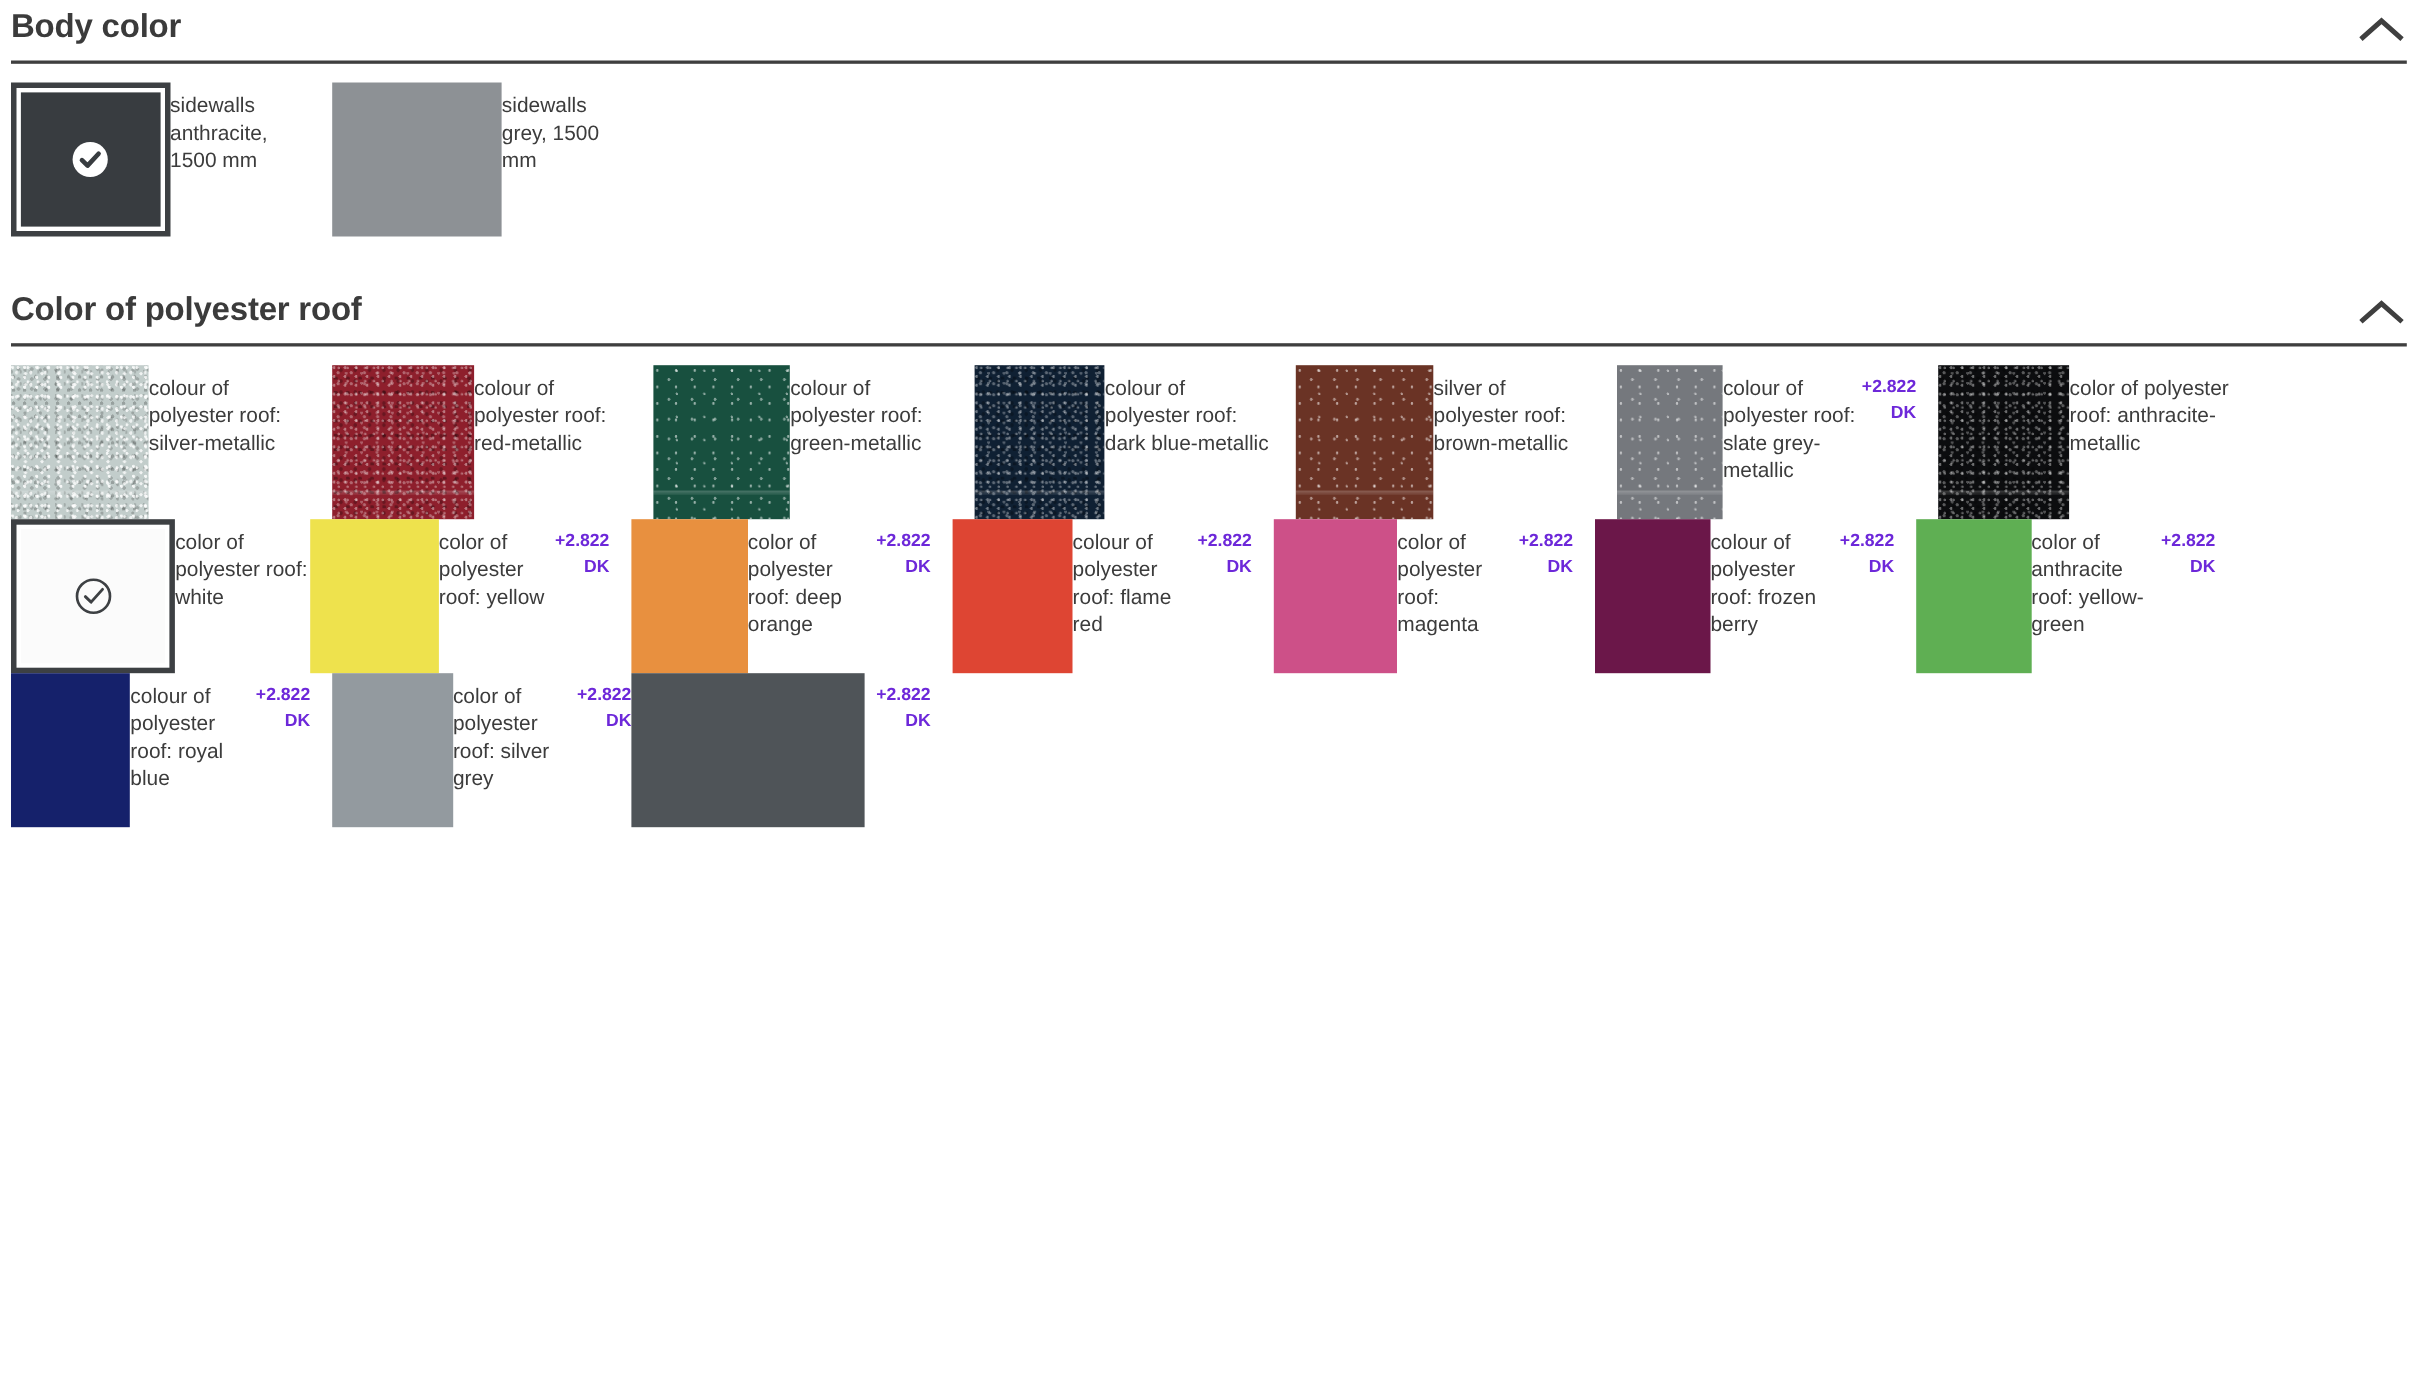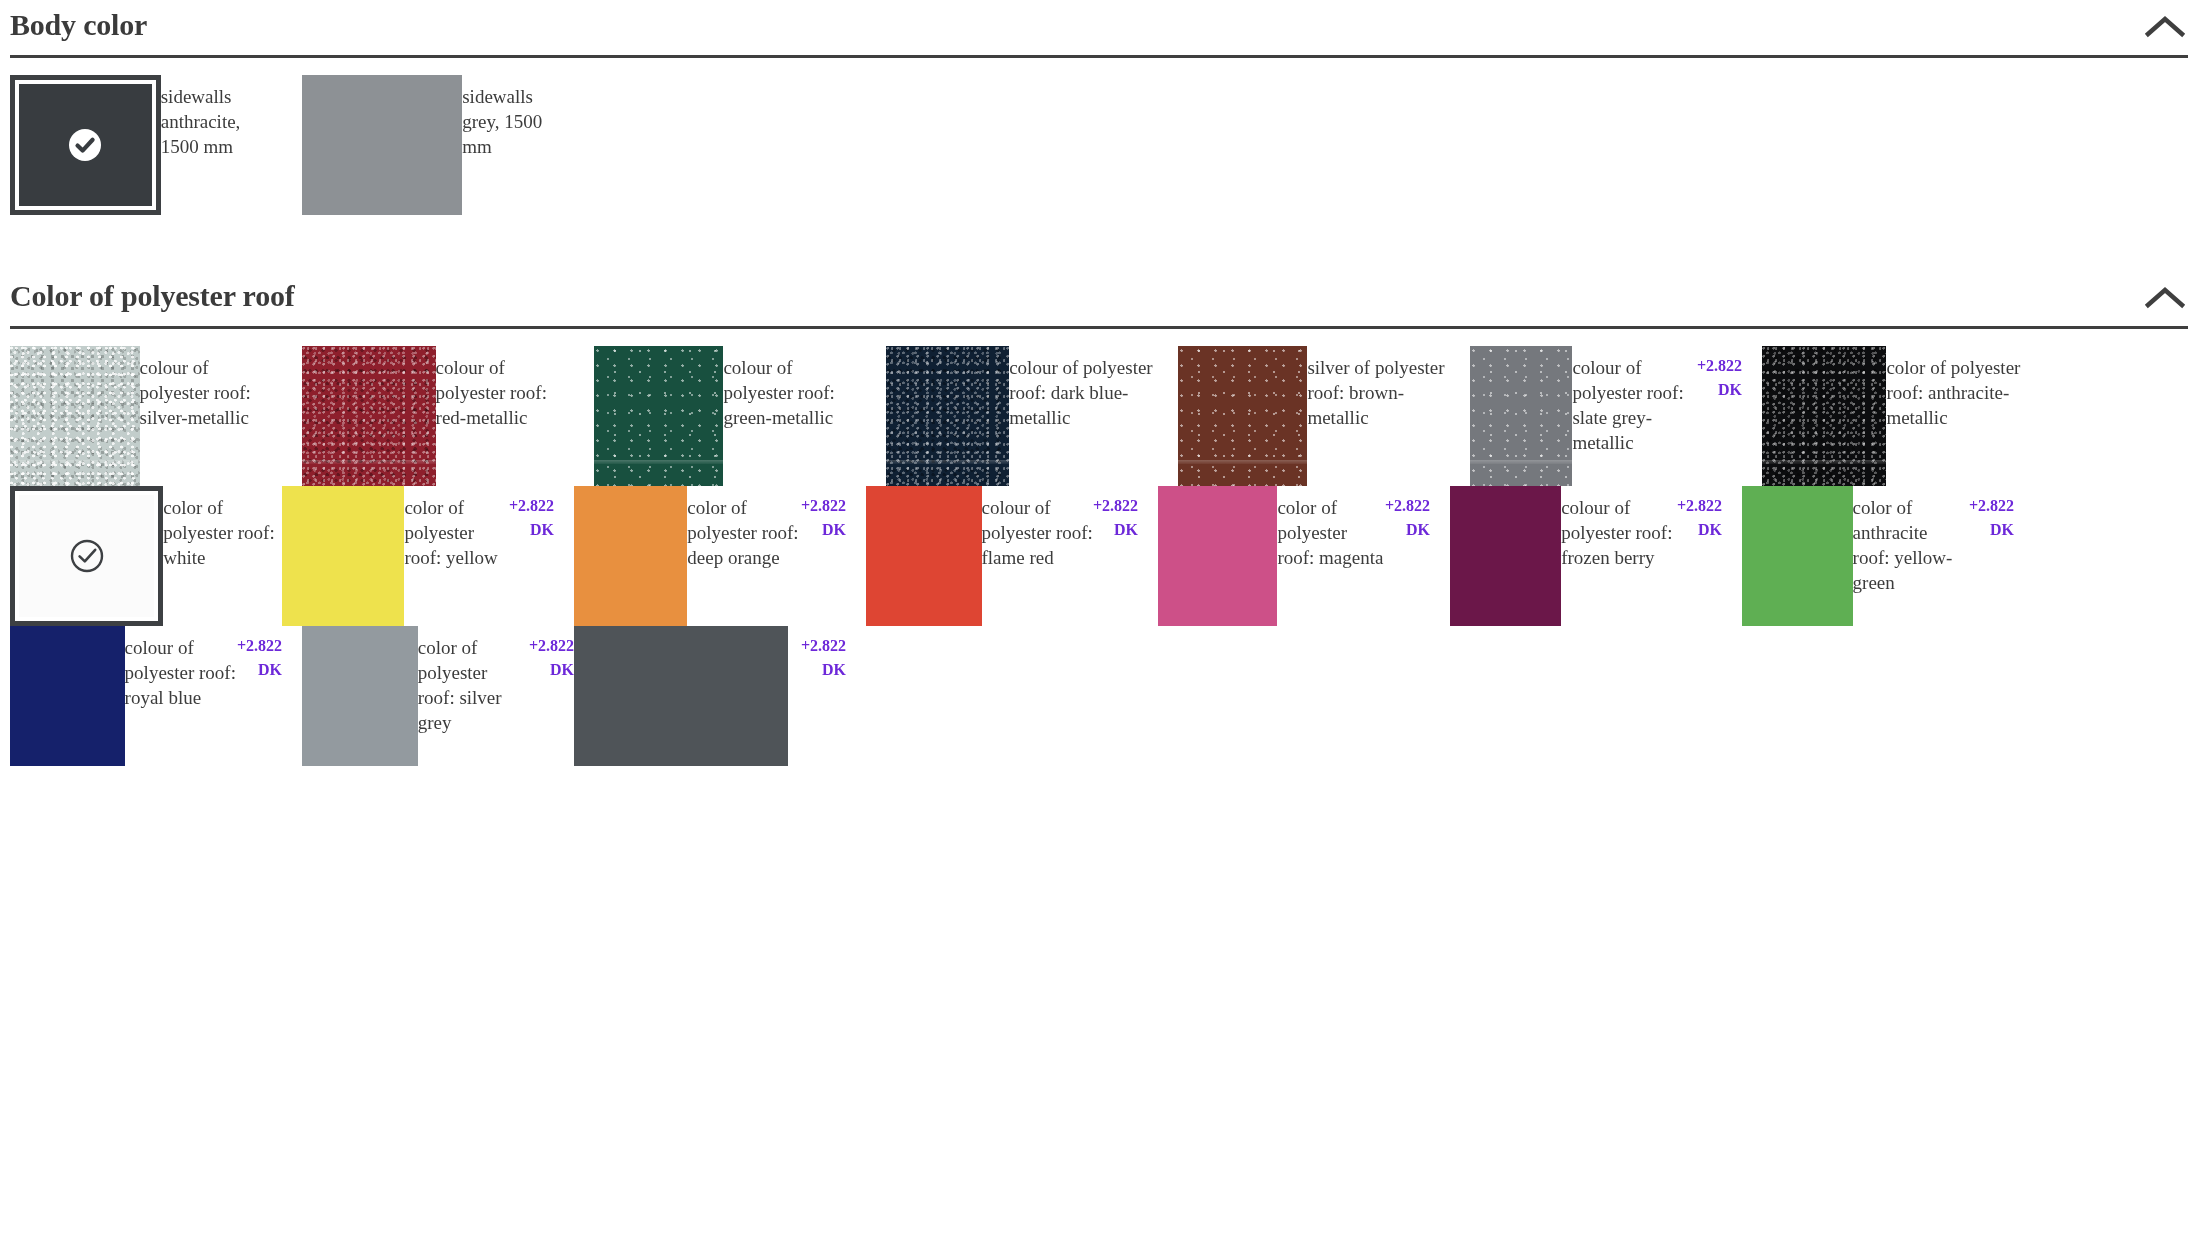--- a/index.html
+++ b/index.html
@@ -7,21 +7,21 @@
     width: 2198px;
     height: 1250px;
     background: #ffffff;
     font-family: "Liberation Sans", sans-serif;
     color: #3c3c3c;
     overflow: hidden;
   }
   .page { width: 2198px; padding: 0 10px; }
 
   
-  .section { width: 100%; font-family: Liberation Serif, serif; }
+  .section { width: 100%; }
   .section-head {
     display: flex;
     align-items: flex-start;
     justify-content: space-between;
     padding-top: 8px;
     cursor: pointer;
   }
   .section-title {
     font-size: 30px;
     font-weight: bold;
@@ -158,21 +158,21 @@
             <div class="cap">sidewalls anthracite, 1500 mm</div>
           </div>
           <div class="cell">
             <div class="swatch-wrap">
               <div class="swatch" style="background-color: rgb(141, 145, 149);"></div>
             </div>
             <div class="cap">sidewalls grey, 1500 mm</div>
           </div>
         </div>
       </div>
-      <div class="section" style="margin-top: 56px;">
+      <div class="section" style="margin-top: 42px;">
         <div class="section-head">
           <div class="section-title">Color of polyester roof</div>
           <span>
             <svg class="chevron" viewBox="0 0 46 30">
               <path d="M6 22 L23 7 L40 22" fill="none" stroke="#3f3f3f" stroke-width="4.5" stroke-linecap="square" stroke-linejoin="miter"></path>
             </svg>
           </span>
         </div>
         <div class="rule"></div>
         <div class="grid">

